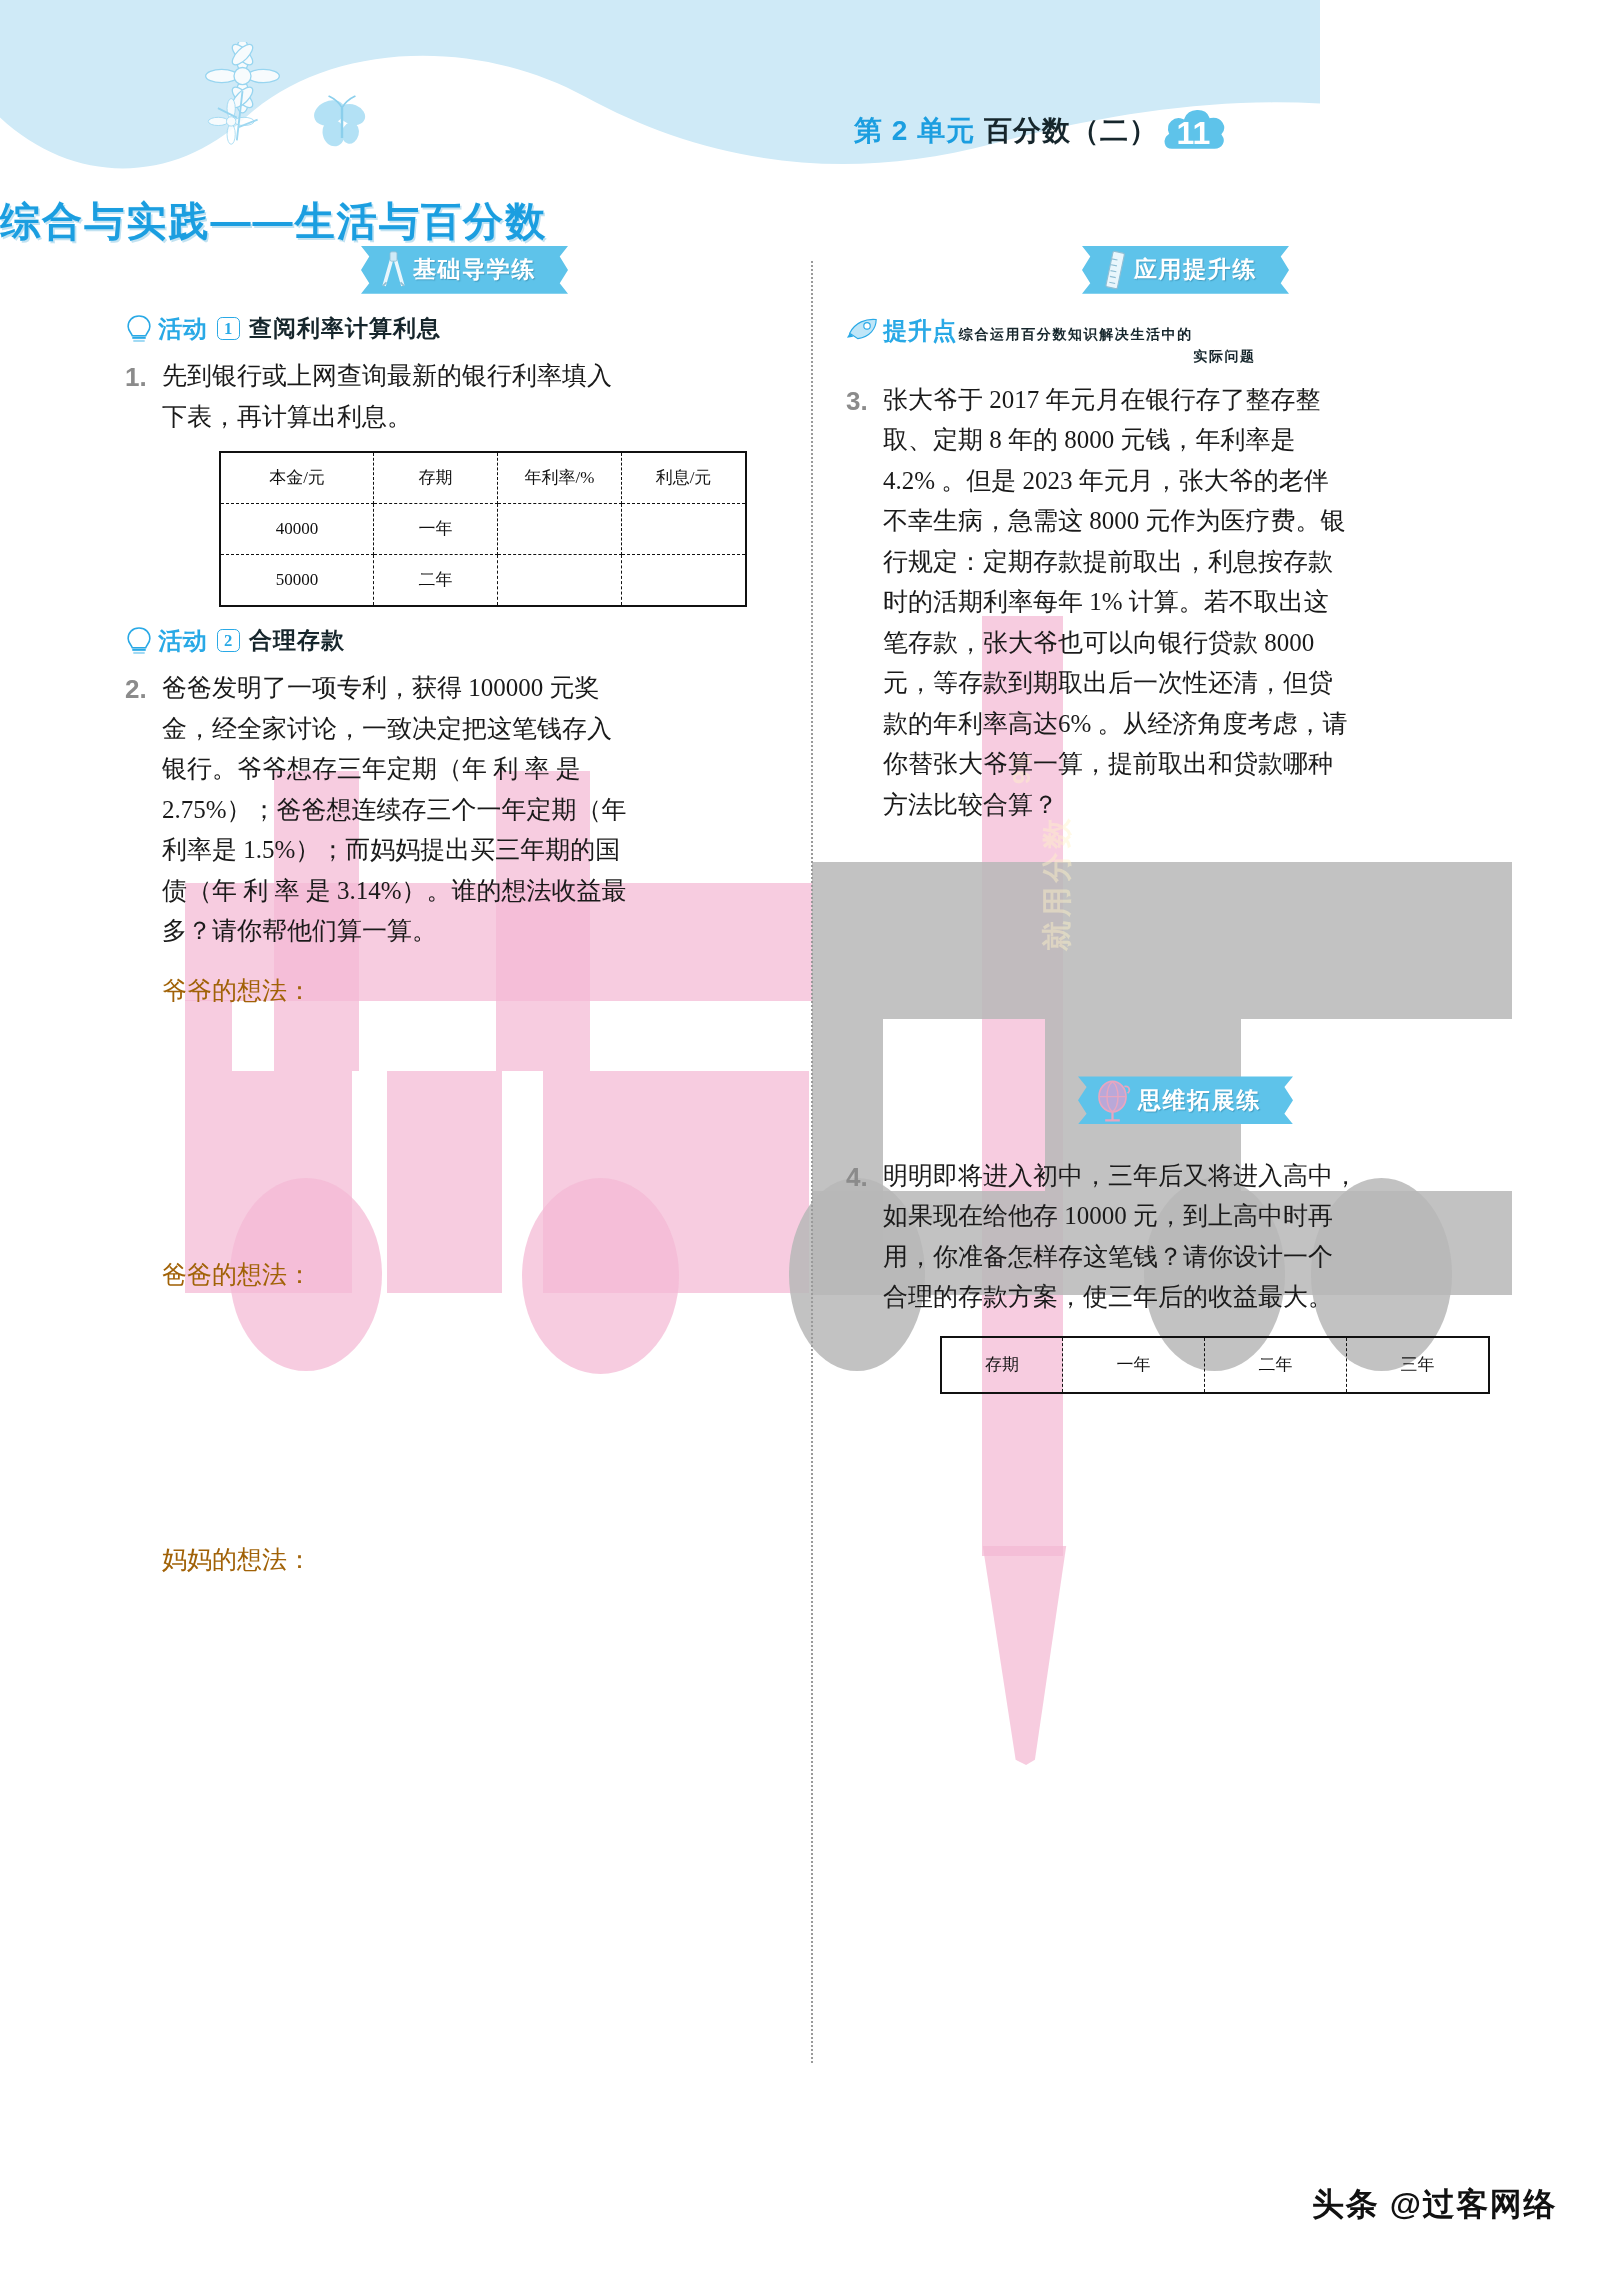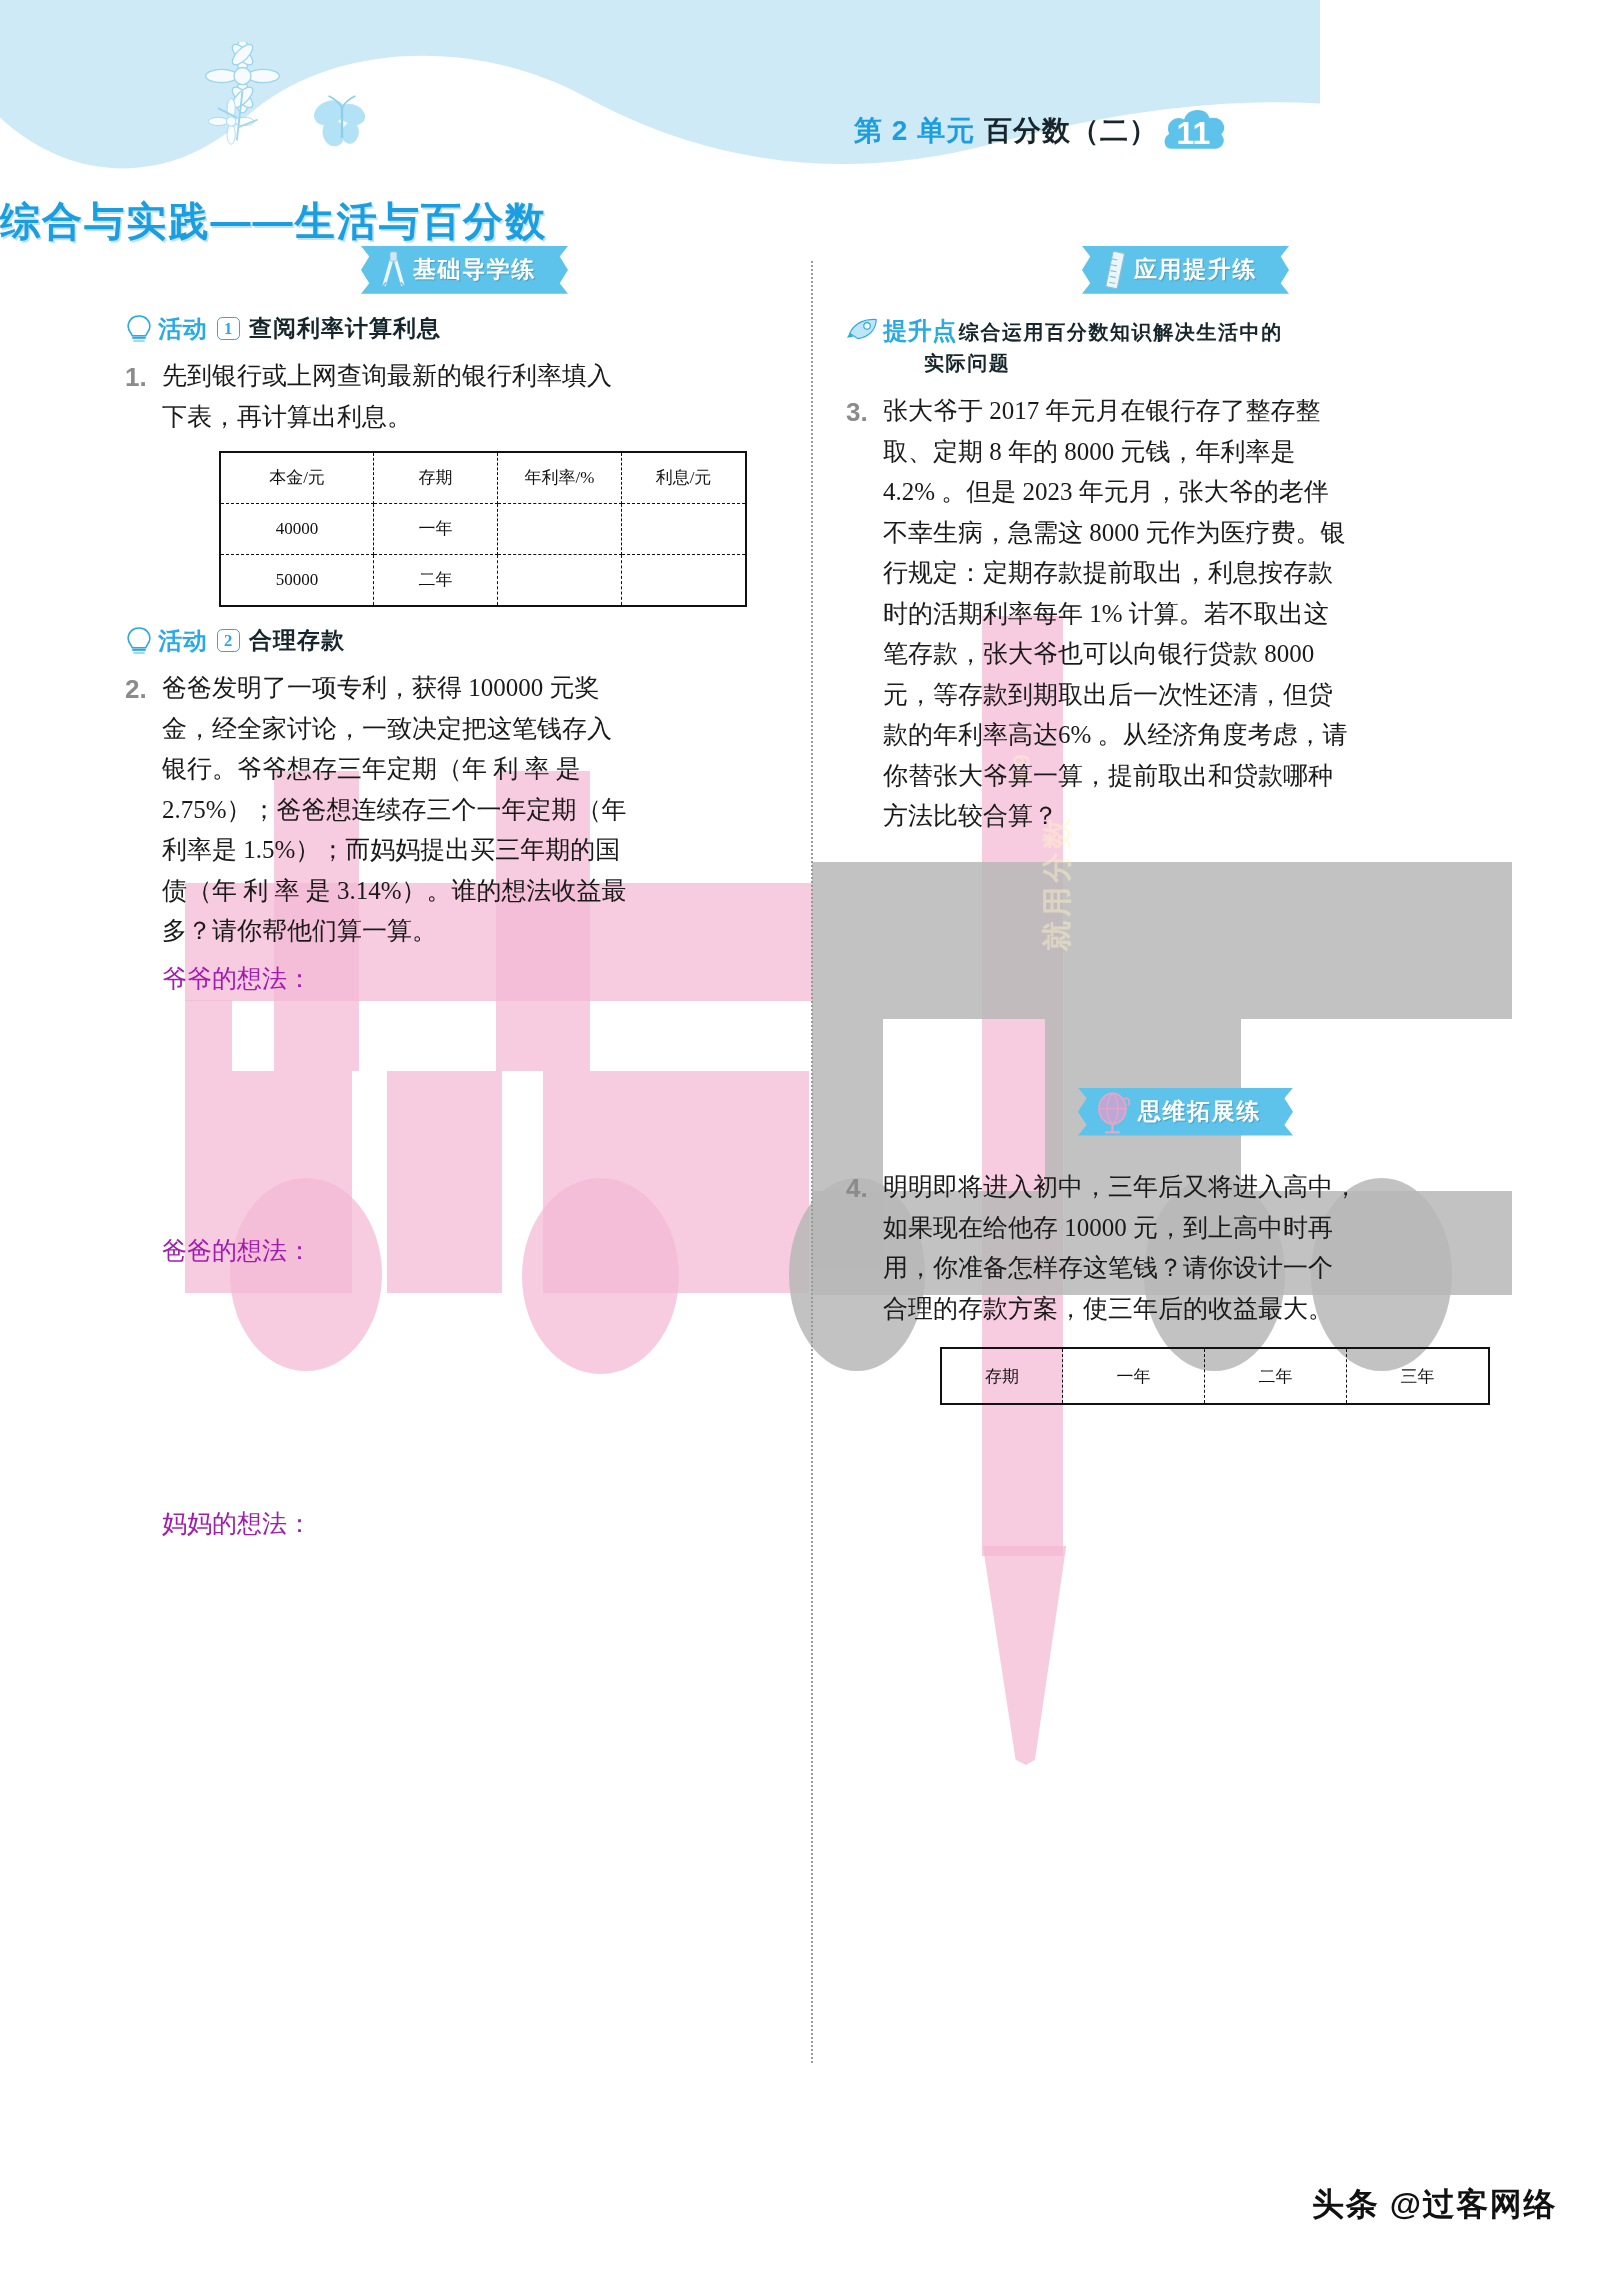--- a/index.html
+++ b/index.html
@@ -115,41 +115,42 @@
     font-family:"Liberation Sans","DejaVu Sans",sans-serif;
   }
   
   .tip{margin:0 0 5.2px 0;}
   .tip .rocket{width:32px;height:26px;vertical-align:-4.2px;margin-right:3.1px;}
   .tip .tag{
     color:#29a9e6;font-weight:bold;font-size:24px;letter-spacing:0.5px;
     font-family:"Liberation Sans","DejaVu Sans",sans-serif;
   }
   .tip .txt{
-    color:#16262c;font-weight:bold;font-size:20px;letter-spacing:1.6px;
+    color:#16262c;font-weight:bold;font-size:14px;letter-spacing:1.6px;
     font-family:Liberation Mono, monospace;
     line-height:1.55;
+    text-align:center;
   }
   .tip .txt2{
     display:block;margin-left:78px;
   }
   
   .q{display:flex;margin-top:11.5px;}
   .q .num{
     flex:0 0 auto;width:37px;color:#8b8b8b;font-weight:bold;
     font-size:26px;font-family:"Liberation Sans","DejaVu Sans",sans-serif;
     line-height:1.62;
   }
   .q .body{flex:1 1 auto;}
   .q .line{
     font-size:25px;line-height:1.62;color:#1a1a1a;
     letter-spacing:0px;white-space:nowrap;
   }
   .prompt{
-    font-size:25px;line-height:1.62;color:#a21caf;margin-top:7px;
+    font-size:25px;line-height:1.62;color:#a16207;margin-top:19px;
   }
   .spacer-lg{height:225px;}
   
   table.sheet{
     border-collapse:collapse;background:transparent;
     margin-top:13.6px;
     border-top:2.1px solid #111;
     border-bottom:2.1px solid #111;
     border-left:2.1px solid #111;
     border-right:2.1px solid #111;

